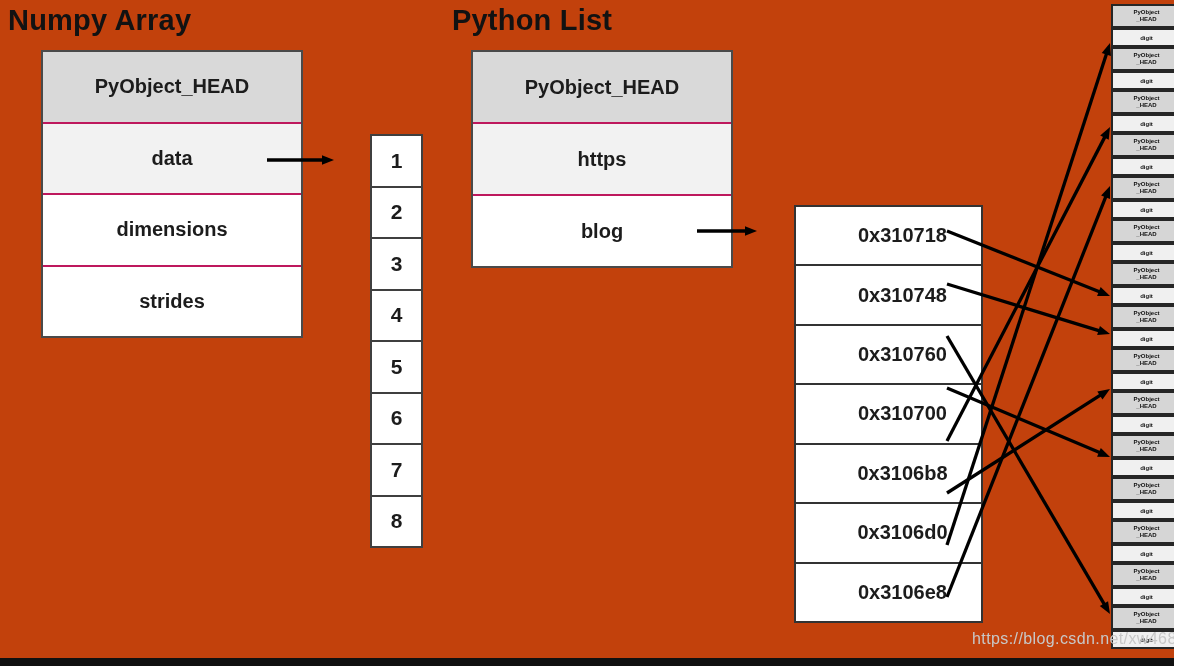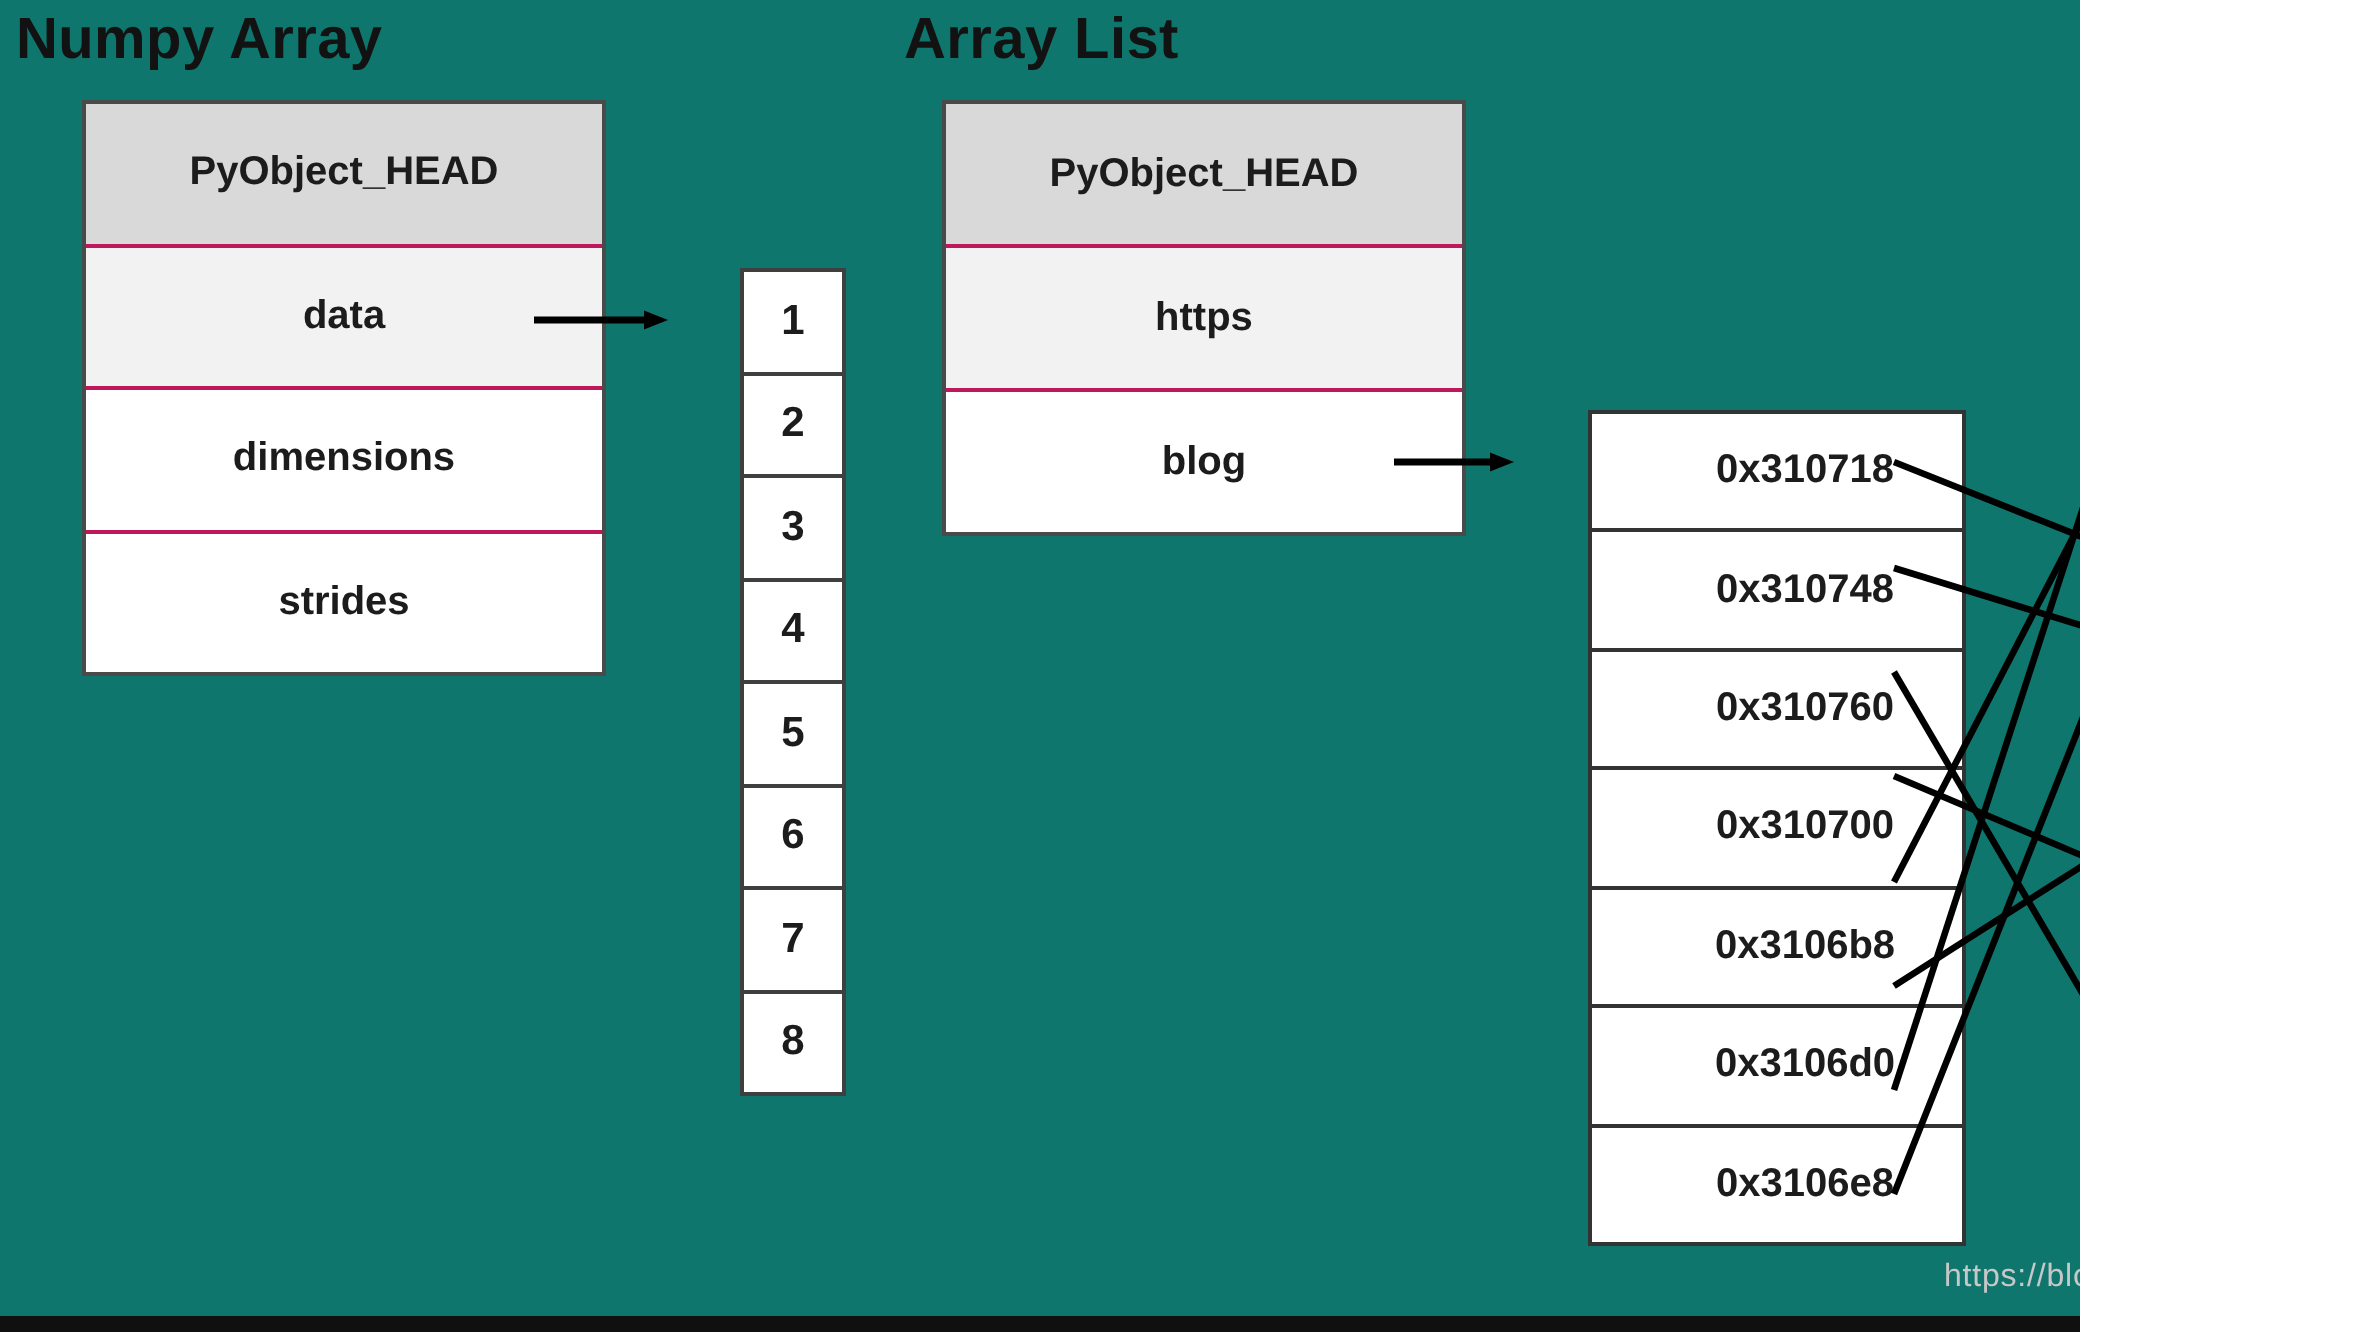--- a/index.html
+++ b/index.html
@@ -1,17 +1,17 @@
 <!DOCTYPE html>
 <html><head>
 <meta charset="utf-8">
 <style>
   html,body{margin:0;padding:0;background:#fff;}
   .stage{
-    position:relative;width:1040px;height:666px;background:#0f766e;
+    position:relative;width:1174px;height:666px;background:#c2410c;
     font-family:"Liberation Sans",sans-serif;overflow:hidden;
   }
   .title{
     position:absolute;font-weight:bold;font-size:29px;color:#121212;
     white-space:nowrap;letter-spacing:0.2px;
   }
   #numpy-title{left:8px;top:4px;}
   #python-title{left:452px;top:4px;}
   .struct{
     position:absolute;display:flex;flex-direction:column;
@@ -71,21 +71,21 @@
       <div class="row white-row">1</div>
       <div class="row white-row">2</div>
       <div class="row white-row">3</div>
       <div class="row white-row">4</div>
       <div class="row white-row">5</div>
       <div class="row white-row">6</div>
       <div class="row white-row">7</div>
       <div class="row white-row">8</div>
     </div>
 
-  <div class="title" id="python-title">Array List</div>
+  <div class="title" id="python-title">Python List</div>
 
   <div class="struct" id="python-box">
     <div class="row head-row">PyObject_HEAD</div>
     <div class="row sub-row">https</div>
     <div class="row white-row">blog</div>
   </div>
 
   <div class="struct" id="addr-col">
       <div class="row white-row">0x310718</div>
       <div class="row white-row">0x310748</div>

